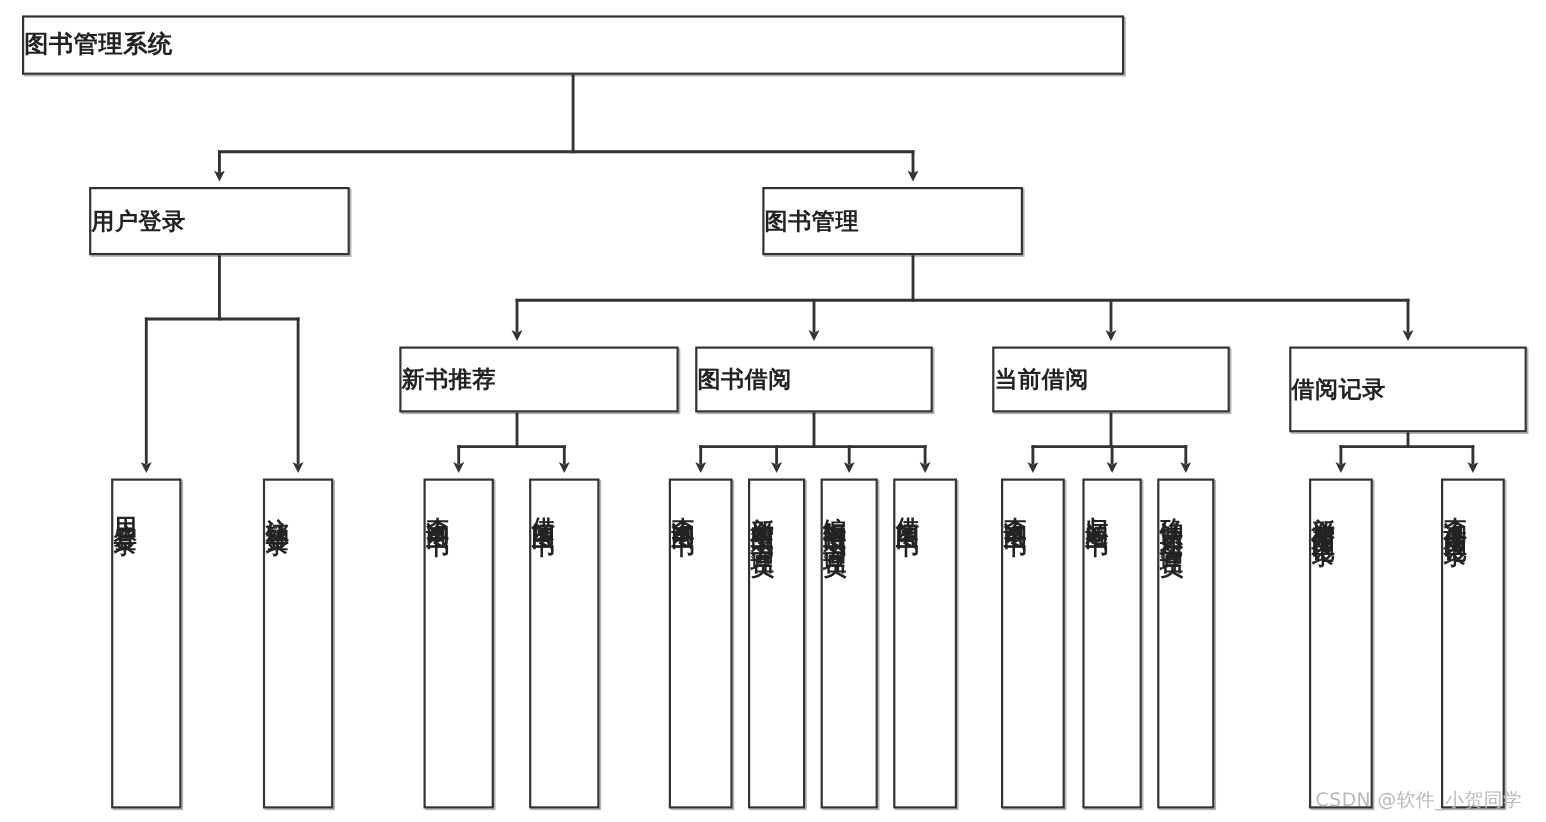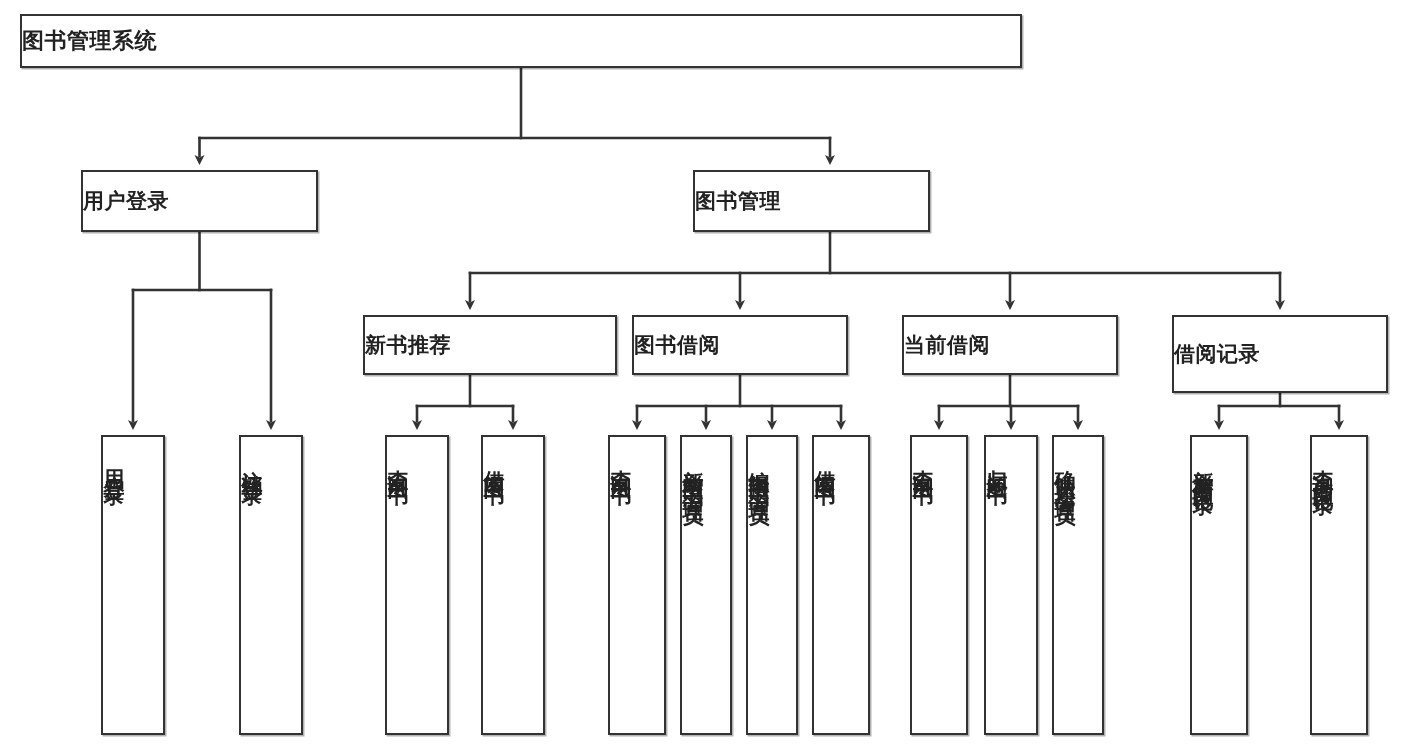--- a/index.html
+++ b/index.html
@@ -180,14 +180,15 @@
   <div class="node vertical" style="left: 1052px; top: 435px; width: 52px; height: 300px;">
     <span class="lbl">确认归还（管理员）</span>
   </div>
   <div class="node vertical" style="left: 1190px; top: 435px; width: 58px; height: 300px;">
     <span class="lbl">新增借阅记录</span>
   </div>
   <div class="node vertical" style="left: 1310px; top: 435px; width: 58px; height: 300px;">
     <span class="lbl">查询借阅记录</span>
   </div>
 
+  <div class="watermark" style="left: 1196px; top: 716px;">CSDN @软件_小贺同学</div>
 
 </div>
 
 </body></html>

